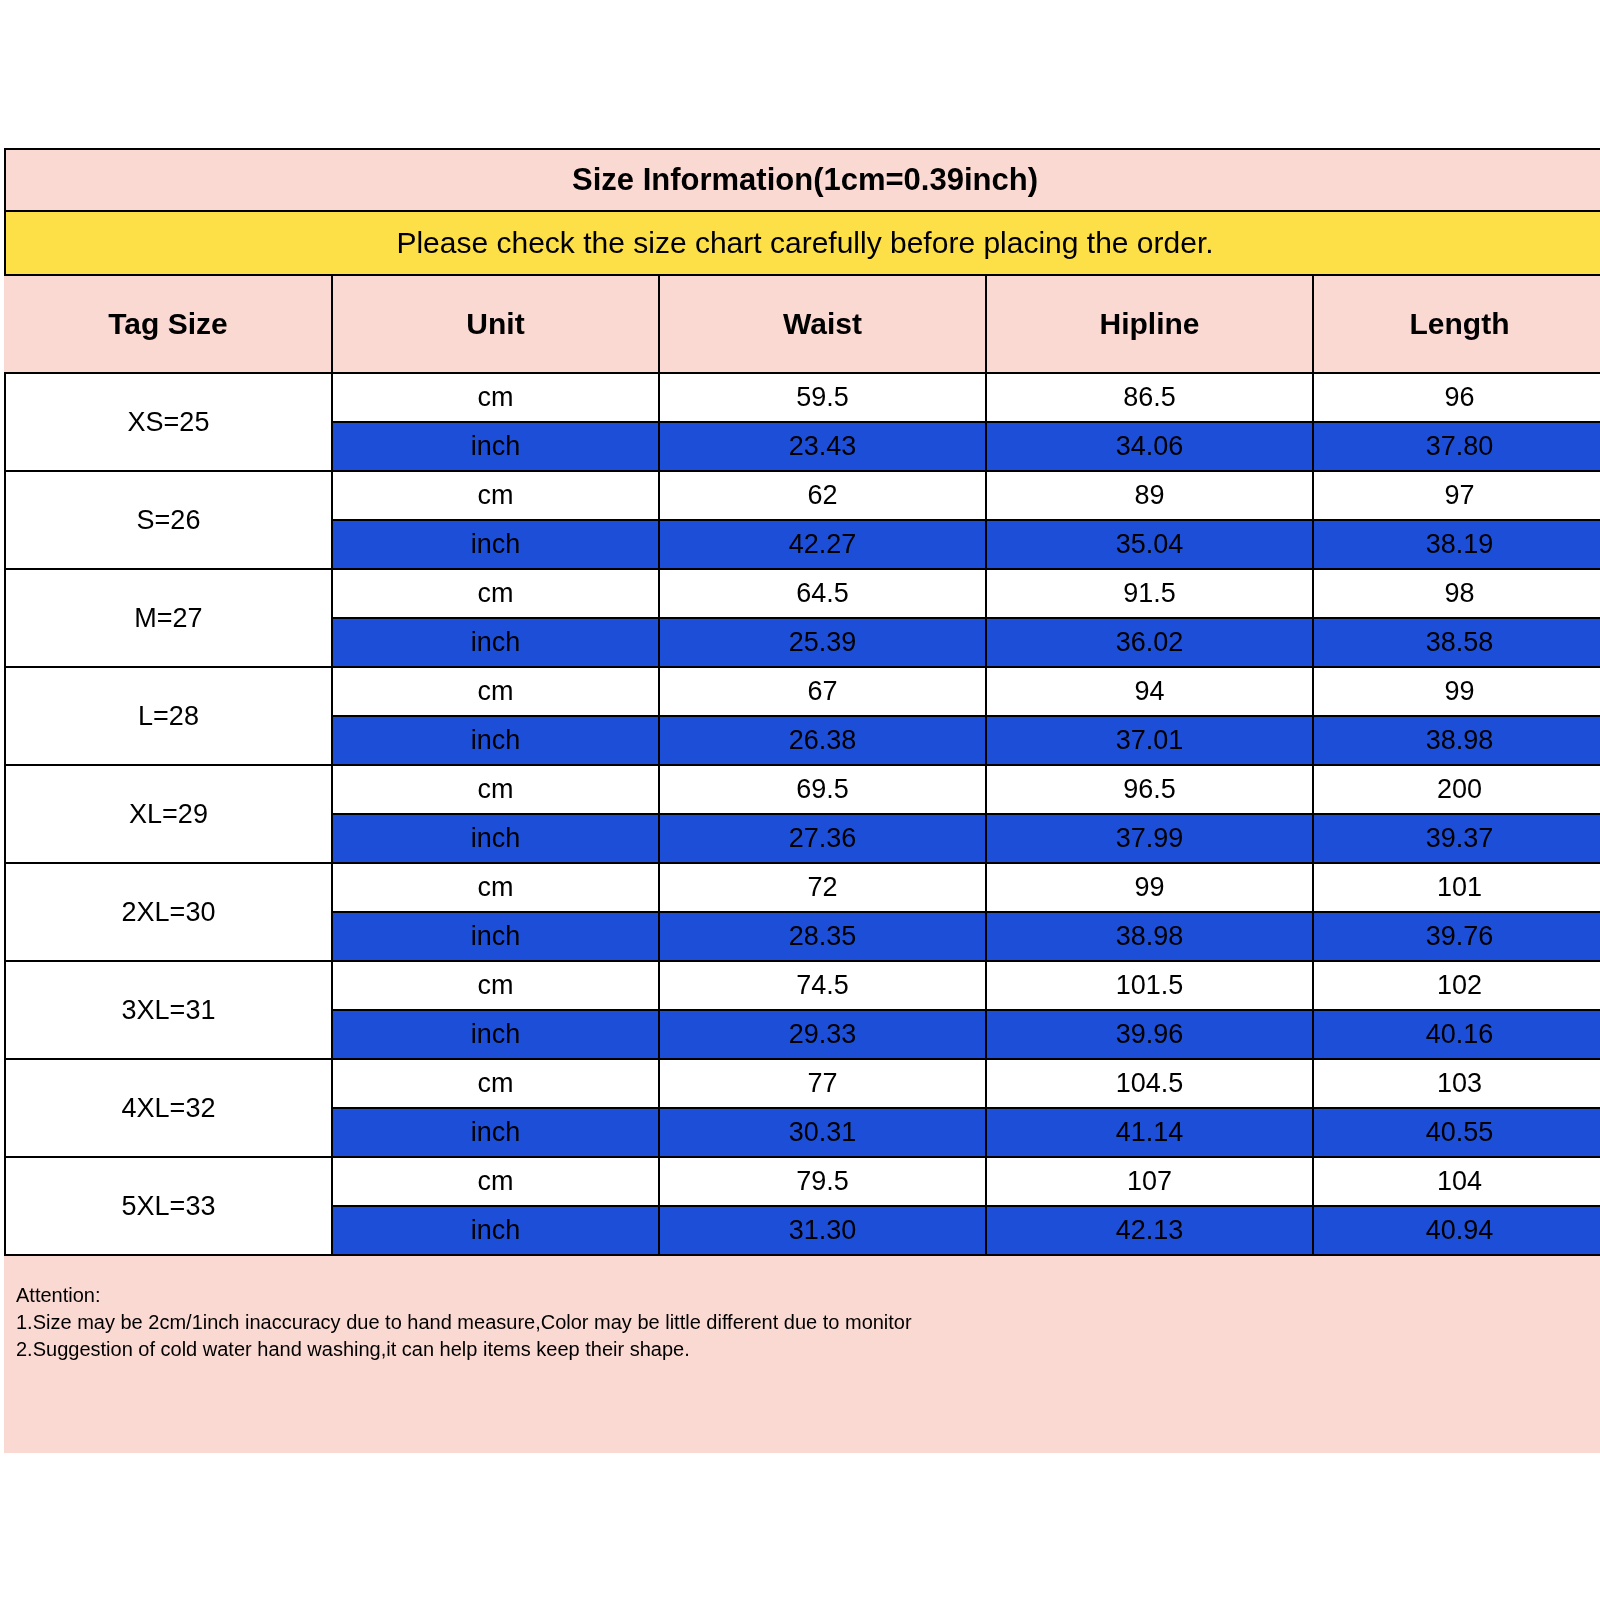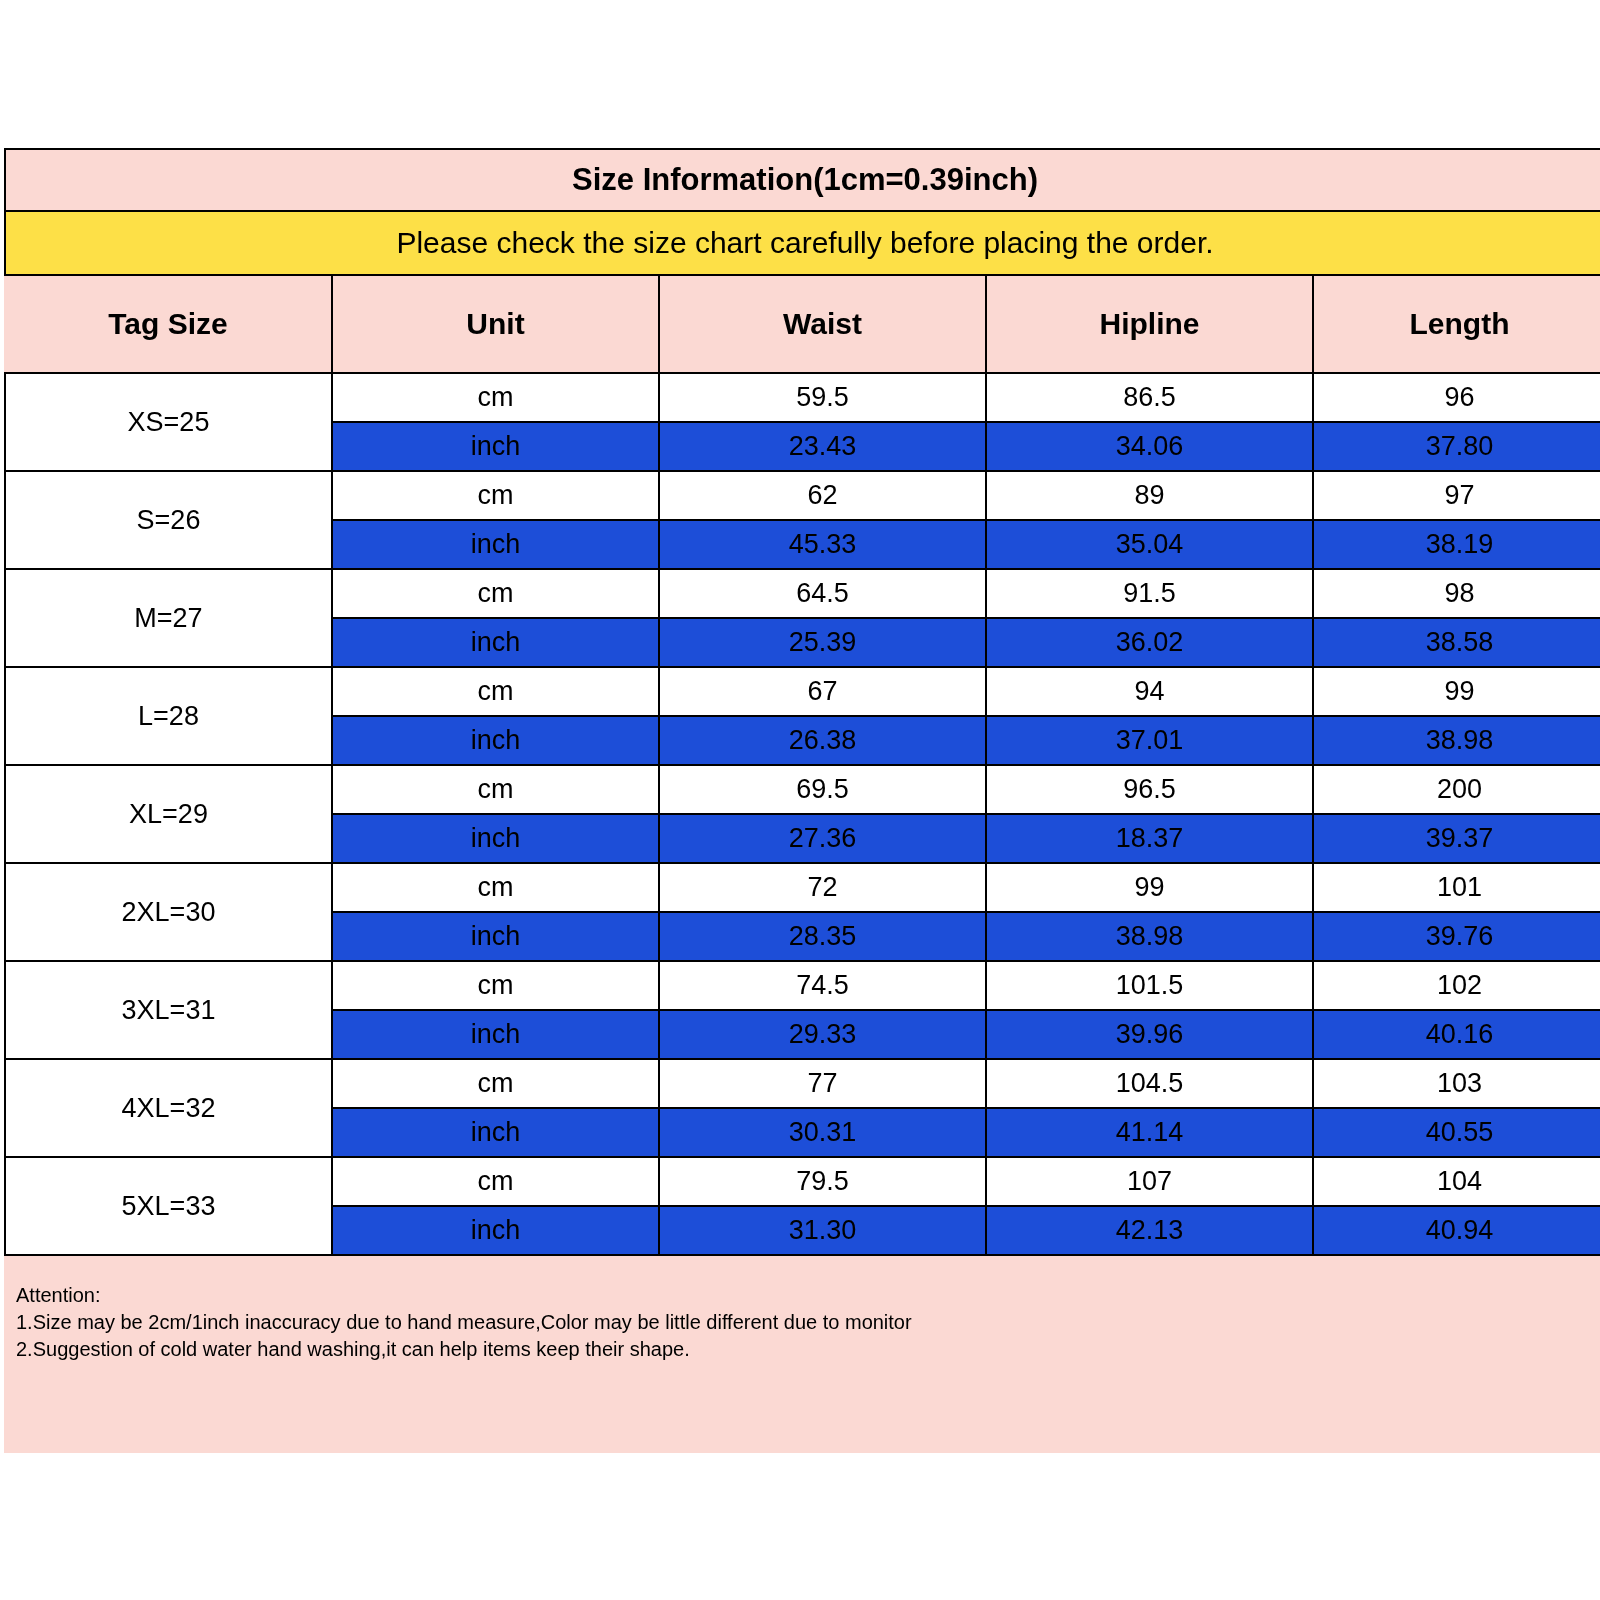--- a/index.html
+++ b/index.html
@@ -139,21 +139,21 @@
 
       <tr class="data-row row-cm">
         <td class="tagcell" rowspan="2">S=26</td>
         <td class="unitcell">cm</td>
         <td>62</td>
         <td>89</td>
         <td class="last">97</td>
       </tr>
       <tr class="data-row row-inch">
         <td class="unitcell">inch</td>
-        <td>45.33</td>
+        <td>42.27</td>
         <td>35.04</td>
         <td class="last">38.19</td>
       </tr>
 
       <tr class="data-row row-cm">
         <td class="tagcell" rowspan="2">M=27</td>
         <td class="unitcell">cm</td>
         <td>64.5</td>
         <td>91.5</td>
         <td class="last">98</td>
@@ -182,21 +182,21 @@
       <tr class="data-row row-cm">
         <td class="tagcell" rowspan="2">XL=29</td>
         <td class="unitcell">cm</td>
         <td>69.5</td>
         <td>96.5</td>
         <td class="last">200</td>
       </tr>
       <tr class="data-row row-inch">
         <td class="unitcell">inch</td>
         <td>27.36</td>
-        <td>18.37</td>
+        <td>37.99</td>
         <td class="last">39.37</td>
       </tr>
 
       <tr class="data-row row-cm">
         <td class="tagcell" rowspan="2">2XL=30</td>
         <td class="unitcell">cm</td>
         <td>72</td>
         <td>99</td>
         <td class="last">101</td>
       </tr>

